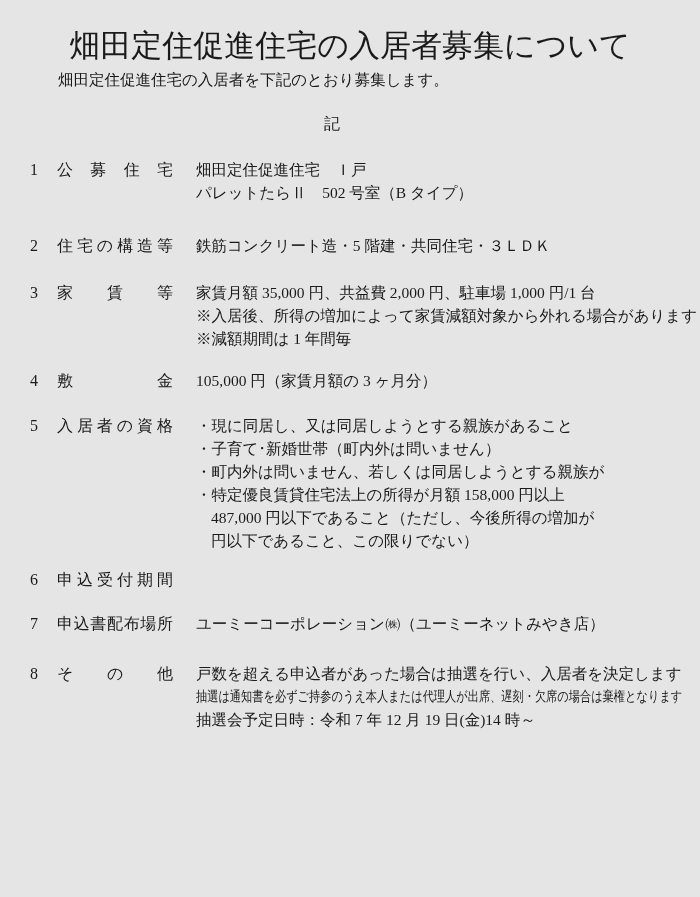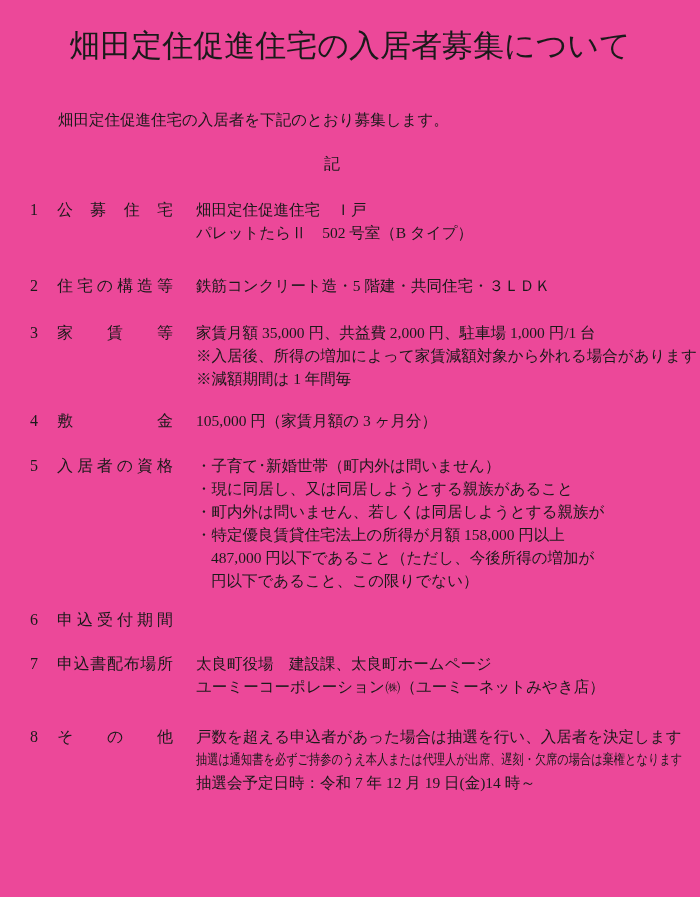--- a/index.html
+++ b/index.html
@@ -11,33 +11,32 @@
     width: 700px;
     height: 897px;
     overflow: hidden;
     color: #1a1a1a;
     font-family: "Liberation Serif", "DejaVu Serif", serif;
   }
   .page {
     position: relative;
     width: 700px;
     height: 897px;
-    background: #ec4899;
+    background: #e5e5e5;
   }
   .title {
     margin: 0;
     padding-top: 24px;
     font-size: 31px;
     font-weight: normal;
     line-height: 44px;
     text-align: center;
     white-space: pre;
   }
   .intro {
-    margin-top: 40px;
     padding-left: 58px;
     font-size: 15.5px;
     line-height: 23px;
     white-space: pre;
   }
   .ki {
     margin-top: 21px;
     padding-right: 36px;
     text-align: center;
     font-size: 16px;
@@ -157,22 +156,22 @@
     <span class="num">5</span>
     <span class="label">
           <span>入</span>
           <span>居</span>
           <span>者</span>
           <span>の</span>
           <span>資</span>
           <span>格</span>
         </span>
     <div class="content">
+          <div class="line normal">・現に同居し、又は同居しようとする親族があること</div>
           <div class="line normal">・子育て･新婚世帯（町内外は問いません）</div>
-          <div class="line normal">・現に同居し、又は同居しようとする親族があること</div>
           <div class="line normal">・町内外は問いません、若しくは同居しようとする親族が</div>
           <div class="line normal">・特定優良賃貸住宅法上の所得が月額 158,000 円以上</div>
           <div class="line indent">487,000 円以下であること（ただし、今後所得の増加が</div>
           <div class="line indent">円以下であること、この限りでない）</div>
         </div>
   </div>
 
   <div class="row">
     <span class="num">6</span>
     <span class="label">
@@ -190,21 +189,20 @@
     <span class="label">
           <span>申</span>
           <span>込</span>
           <span>書</span>
           <span>配</span>
           <span>布</span>
           <span>場</span>
           <span>所</span>
         </span>
     <div class="content">
-          <div class="line normal">太良町役場　建設課、太良町ホームページ</div>
           <div class="line normal">ユーミーコーポレーション㈱（ユーミーネットみやき店）</div>
         </div>
   </div>
 
   <div class="row">
     <span class="num">8</span>
     <span class="label">
           <span>そ</span>
           <span>の</span>
           <span>他</span>

